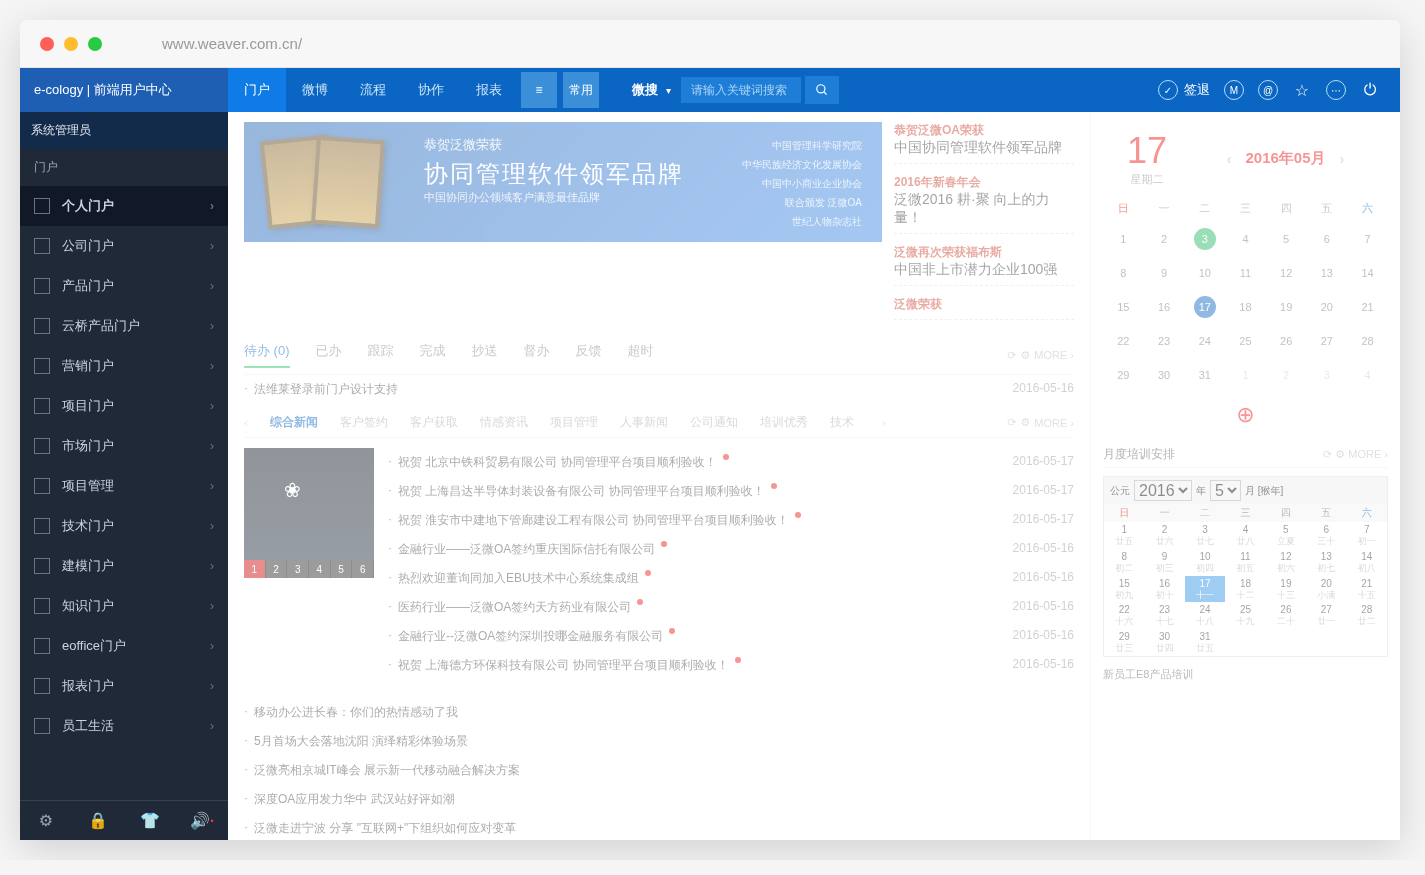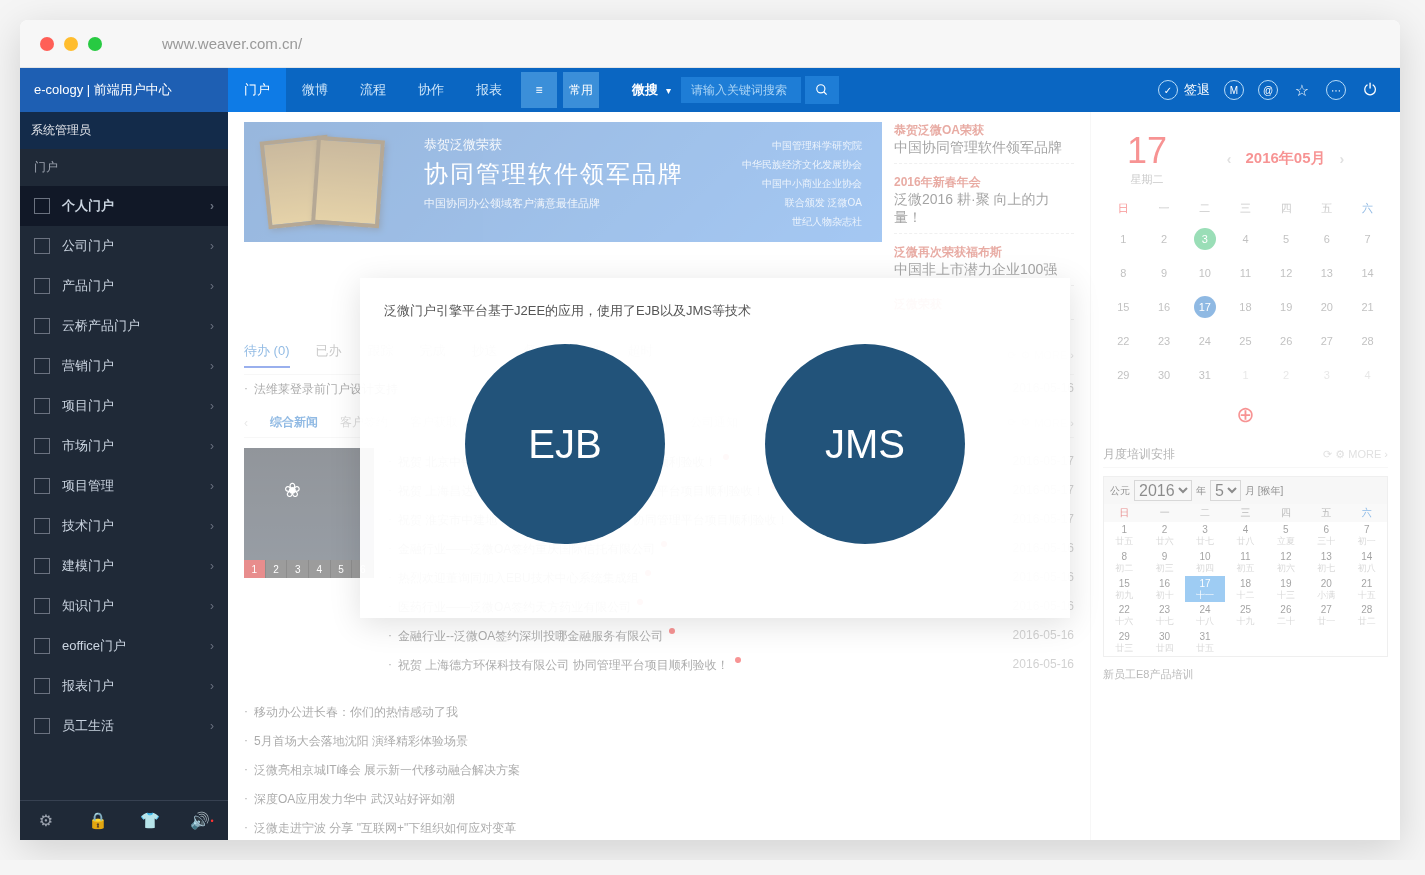--- a/index.html
+++ b/index.html
@@ -182,32 +182,32 @@
   background: linear-gradient(135deg,#1a5fb4,#3584e4);
   color:#fff;
   padding: 14px 20px;
   display:flex;
 }
 .banner-left-images { width: 160px; display:flex; align-items:center; }
 .plaque { width: 68px; height: 88px; background: linear-gradient(#8a6528,#c69c40); border: 4px solid #5b3f14; transform: rotate(-6deg); margin-right: -18px; box-shadow: 2px 2px 6px rgba(0,0,0,.4);}
 .plaque:last-child { transform: rotate(4deg); z-index:1;}
 .banner-text { flex:1; }
 .banner-text .l1 { font-size: 13px; opacity:.9; margin-bottom:4px;}
-.banner-text .l2 { font-size: 24px; letter-spacing: 2px; margin-bottom:6px;}
+.banner-text .l2 { font-size: 24px; letter-spacing: 2px; }
 .banner-text .l3 { font-size: 11px; opacity:.85;}
 .banner-orgs { width: 140px; font-size: 10px; line-height:1.9; opacity:.8; text-align:right;}
 .side-announce { width: 180px; font-size: 11px; display:flex; flex-direction:column; gap:4px;}
 .side-announce .title { color: #c43; font-weight:bold; font-size: 12px;}
 .side-announce .sub { color: #333; font-size: 14px;}
 .side-announce .item { margin-bottom:6px; padding-bottom:6px; border-bottom:1px dashed #ddd;}
 
 
 .task-tabs { display:flex; border-bottom: 1px solid #eee; gap: 26px; font-size: 13px; padding: 6px 0;}
 .task-tab { color: #888; cursor:pointer; padding-bottom:6px;}
-.task-tab.active { color: #0a66c2; border-bottom: 2px solid #1d4ed8; }
+.task-tab.active { color: #0a66c2; border-bottom: 2px solid #22c55e; }
 .task-more { margin-left:auto; color:#bbb; font-size:11px; display:flex; align-items:center; gap:4px;}
 
 
 .list-row { display:flex; padding: 6px 0; font-size: 12px; color:#444;}
 .list-row .bullet { margin-right: 6px;}
 .list-row .date { margin-left:auto; color:#999;}
 .list-row .dot-red { width:6px; height:6px; background:#e11; border-radius:50%; display:inline-block; margin-left:6px;}
 
 
 .news-tabs { display:flex; gap:22px; font-size:12px; padding:10px 0 6px; border-bottom:1px solid #eee; align-items:center;}
@@ -849,20 +849,13 @@
                 </tbody>
             </table>
           </div>
 
           <div style="font-size:11px;color:#666;padding:10px 0 0">新员工E8产品培训</div>
         </div>
       </div>
     </div>
   </div>
 
-  <div class="overlay">
-    <div class="overlay-title">泛微门户引擎平台基于J2EE的应用，使用了EJB以及JMS等技术</div>
-    <div class="overlay-circles">
-      <div class="big-circle">EJB</div>
-      <div class="big-circle">JMS</div>
-    </div>
-  </div>
 </div>
 
 </body></html>

